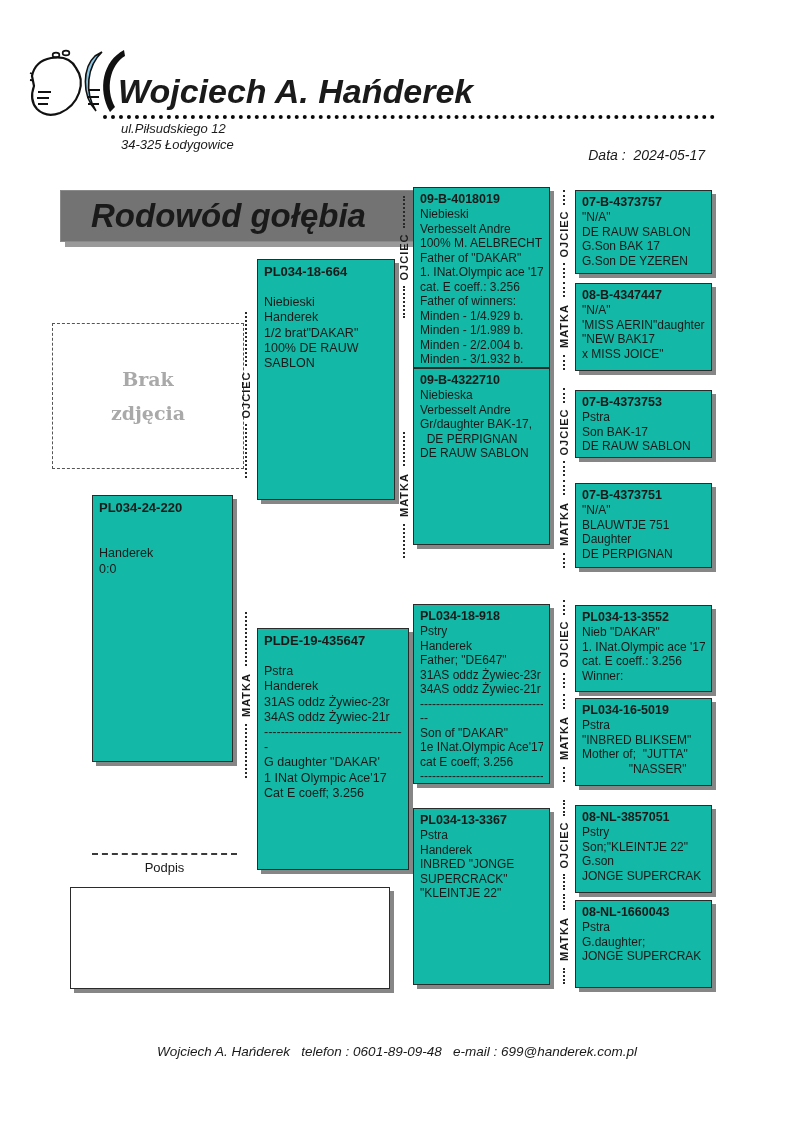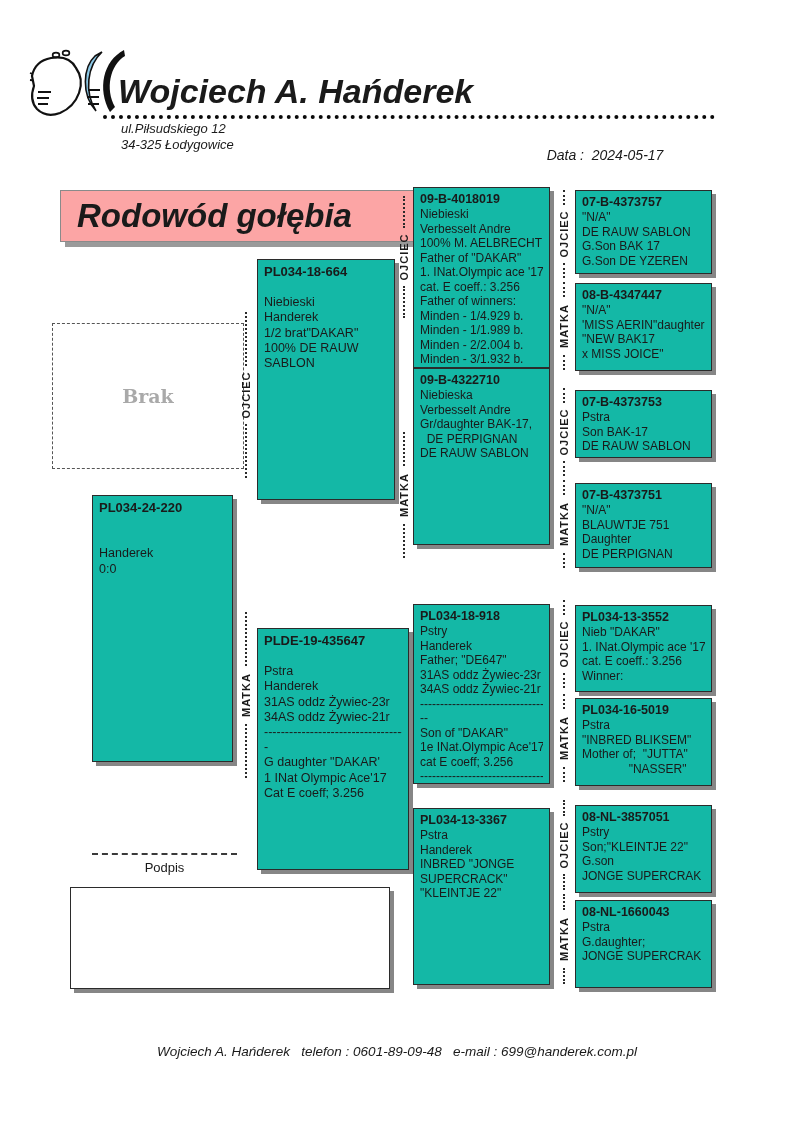--- a/index.html
+++ b/index.html
@@ -5,22 +5,22 @@
   html,body{margin:0;padding:0;background:#fff;}
   body{width:794px;height:1123px;position:relative;overflow:hidden;
        font-family:"Liberation Sans",sans-serif;color:#1a1a1a;}
   .abs{position:absolute;}
   
   .brand-name{font-size:34px;font-weight:bold;font-style:italic;white-space:nowrap;}
   .dotline{border-top:4px dotted #0a0a0a;height:0;}
   .addr{font-size:13px;font-style:italic;line-height:16px;}
   .date{font-size:14px;font-style:italic;white-space:pre;}
   
-  .titlebox{background:#fca5a5;border:1px solid #8a8a8a;box-shadow:5px 5px 0 #9a9a9a;
-            display:flex;align-items:center;padding-left:16px;}
+  .titlebox{background:#737373;border:1px solid #8a8a8a;box-shadow:5px 5px 0 #9a9a9a;
+            display:flex;align-items:center;padding-left:30px;}
   .titlebox span{font-size:33px;font-weight:bold;font-style:italic;white-space:nowrap;}
   
   .pbox{background:#14b8a6;border:1px solid #2b2b2b;box-shadow:4px 4px 0 #868686;
         padding:4px 6px;box-sizing:border-box;overflow:hidden;}
   .btitle{font-weight:bold;font-size:13px;line-height:16px;white-space:pre;overflow:hidden;}
   .bline{font-size:12.5px;line-height:15.2px;min-height:15.2px;white-space:pre;overflow:hidden;}
   .small .btitle{font-size:12.5px;line-height:15px;}
   .small .bline{font-size:12px;line-height:14.5px;min-height:14.5px;}
   
   .photobox{border:1px dashed #555;display:flex;flex-direction:column;align-items:center;
@@ -58,28 +58,29 @@
 
   <path d="M62 42 h12 M61 49 h12 M62 56 h11" stroke="#111" stroke-width="2" fill="none"></path>
 
   <path d="M98 2 C 77 13 71 41 84 64 L89 59 C 79 41 84 17 99 8 Z" fill="#111"></path>
 </svg>
 
 <div class="abs brand-name" style="left:118px;top:72px;">Wojciech A. Hańderek</div>
 <div class="abs dotline" style="left:103px;top:115px;width:612px;"></div>
 <div class="abs addr" style="left:121px;top:121px;">ul.Piłsudskiego 12</div>
 <div class="abs addr" style="left:121px;top:137px;">34-325 Łodygowice</div>
-<div class="abs date" style="left:505px;top:147px;width:200px;text-align:center;">Data :  2024-05-17</div>
+<div class="abs date" style="left:505px;top:147px;width:200px;text-align:right;">Data :  2024-05-17</div>
 
 <div class="abs titlebox" style="left:60px;top:190px;width:338px;height:50px;">
   <span>Rodowód gołębia</span>
 </div>
 
 <div class="abs photobox" style="left:52px;top:323px;width:190px;height:144px;">
   <div>Brak</div>
+  <div>zdjęcia</div>
 </div>
 
 <div class="abs pbox" style="left:92px;top:495px;width:141px;height:267px;">
   <div class="btitle">PL034-24-220</div>
   <div>
       <div class="bline"></div>
       <div class="bline"></div>
       <div class="bline">Handerek</div>
       <div class="bline">0:0</div>
     </div>

